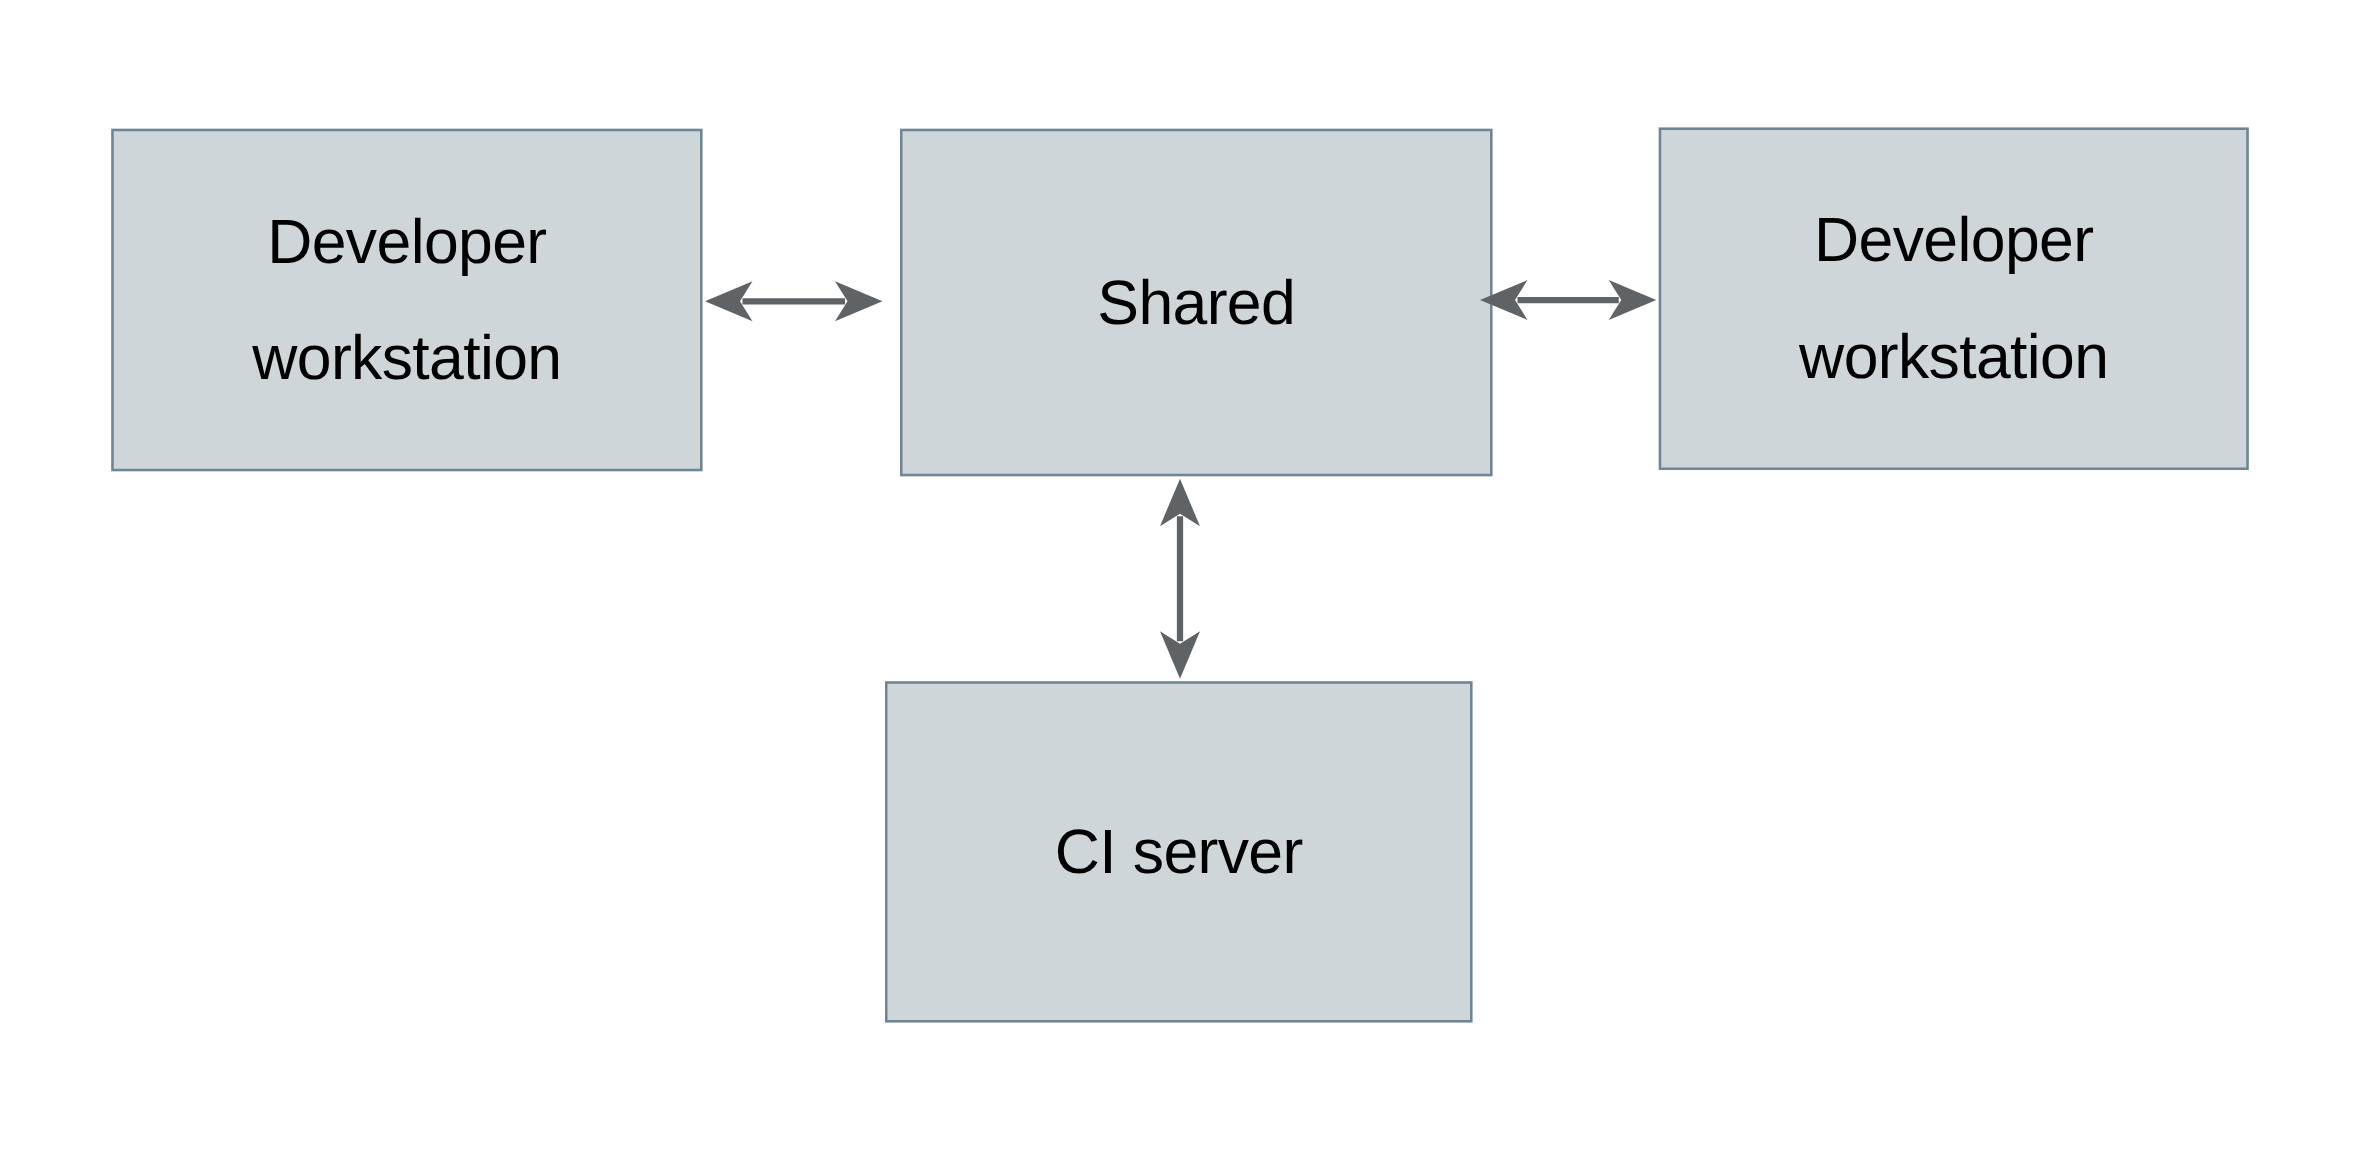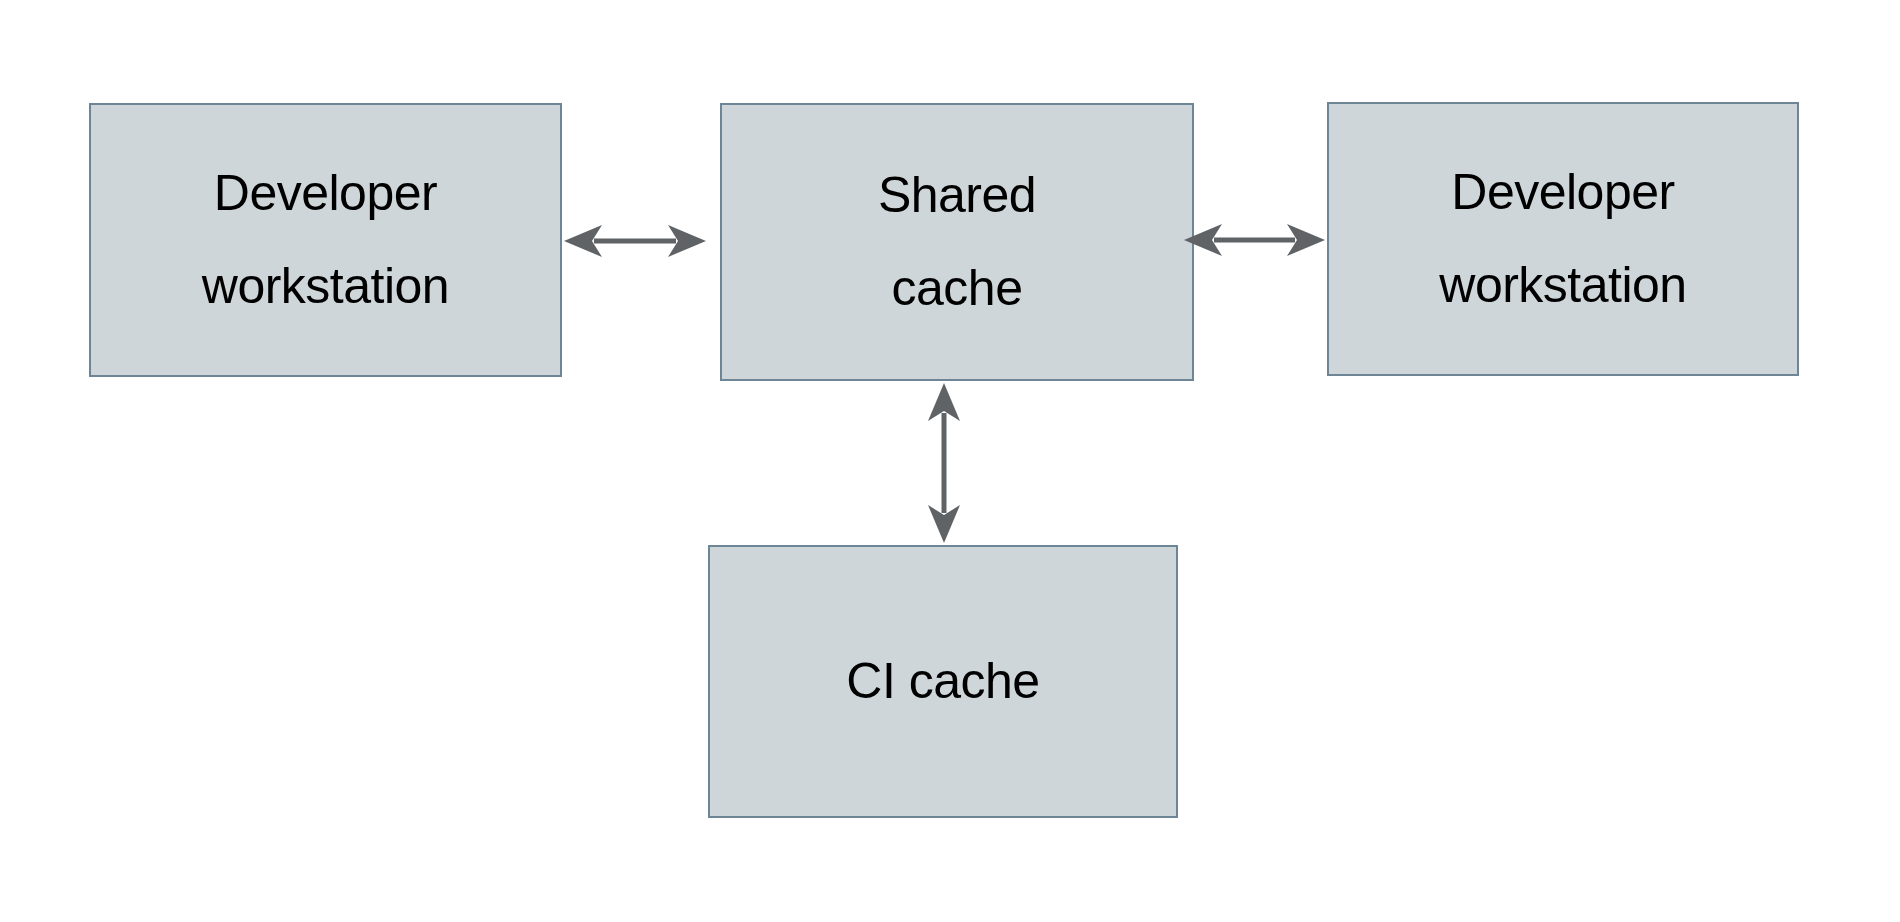--- a/index.html
+++ b/index.html
@@ -56,34 +56,33 @@
   <div class="node" id="node-dev-left">
     <div class="node-label">
       <span>Developer</span>
       <span>workstation</span>
     </div>
   </div>
 
   <div class="node" id="node-shared">
     <div class="node-label">
       <span>Shared</span>
-      <span>cache</span>
     </div>
   </div>
 
   <div class="node" id="node-dev-right">
     <div class="node-label">
       <span>Developer</span>
       <span>workstation</span>
     </div>
   </div>
 
   <div class="node" id="node-ci">
     <div class="node-label">
-      <span>CI cache</span>
+      <span>CI server</span>
 
     </div>
   </div>
 
   <svg class="edge" id="edge-left" viewBox="0 0 146 44">
     <line class="shaft" x1="32" y1="22" x2="114" y2="22"></line>
     <polygon class="head" points="2,22 40,6 30,22 40,38"></polygon>
     <polygon class="head" points="144,22 106,6 116,22 106,38"></polygon>
   </svg>
 

